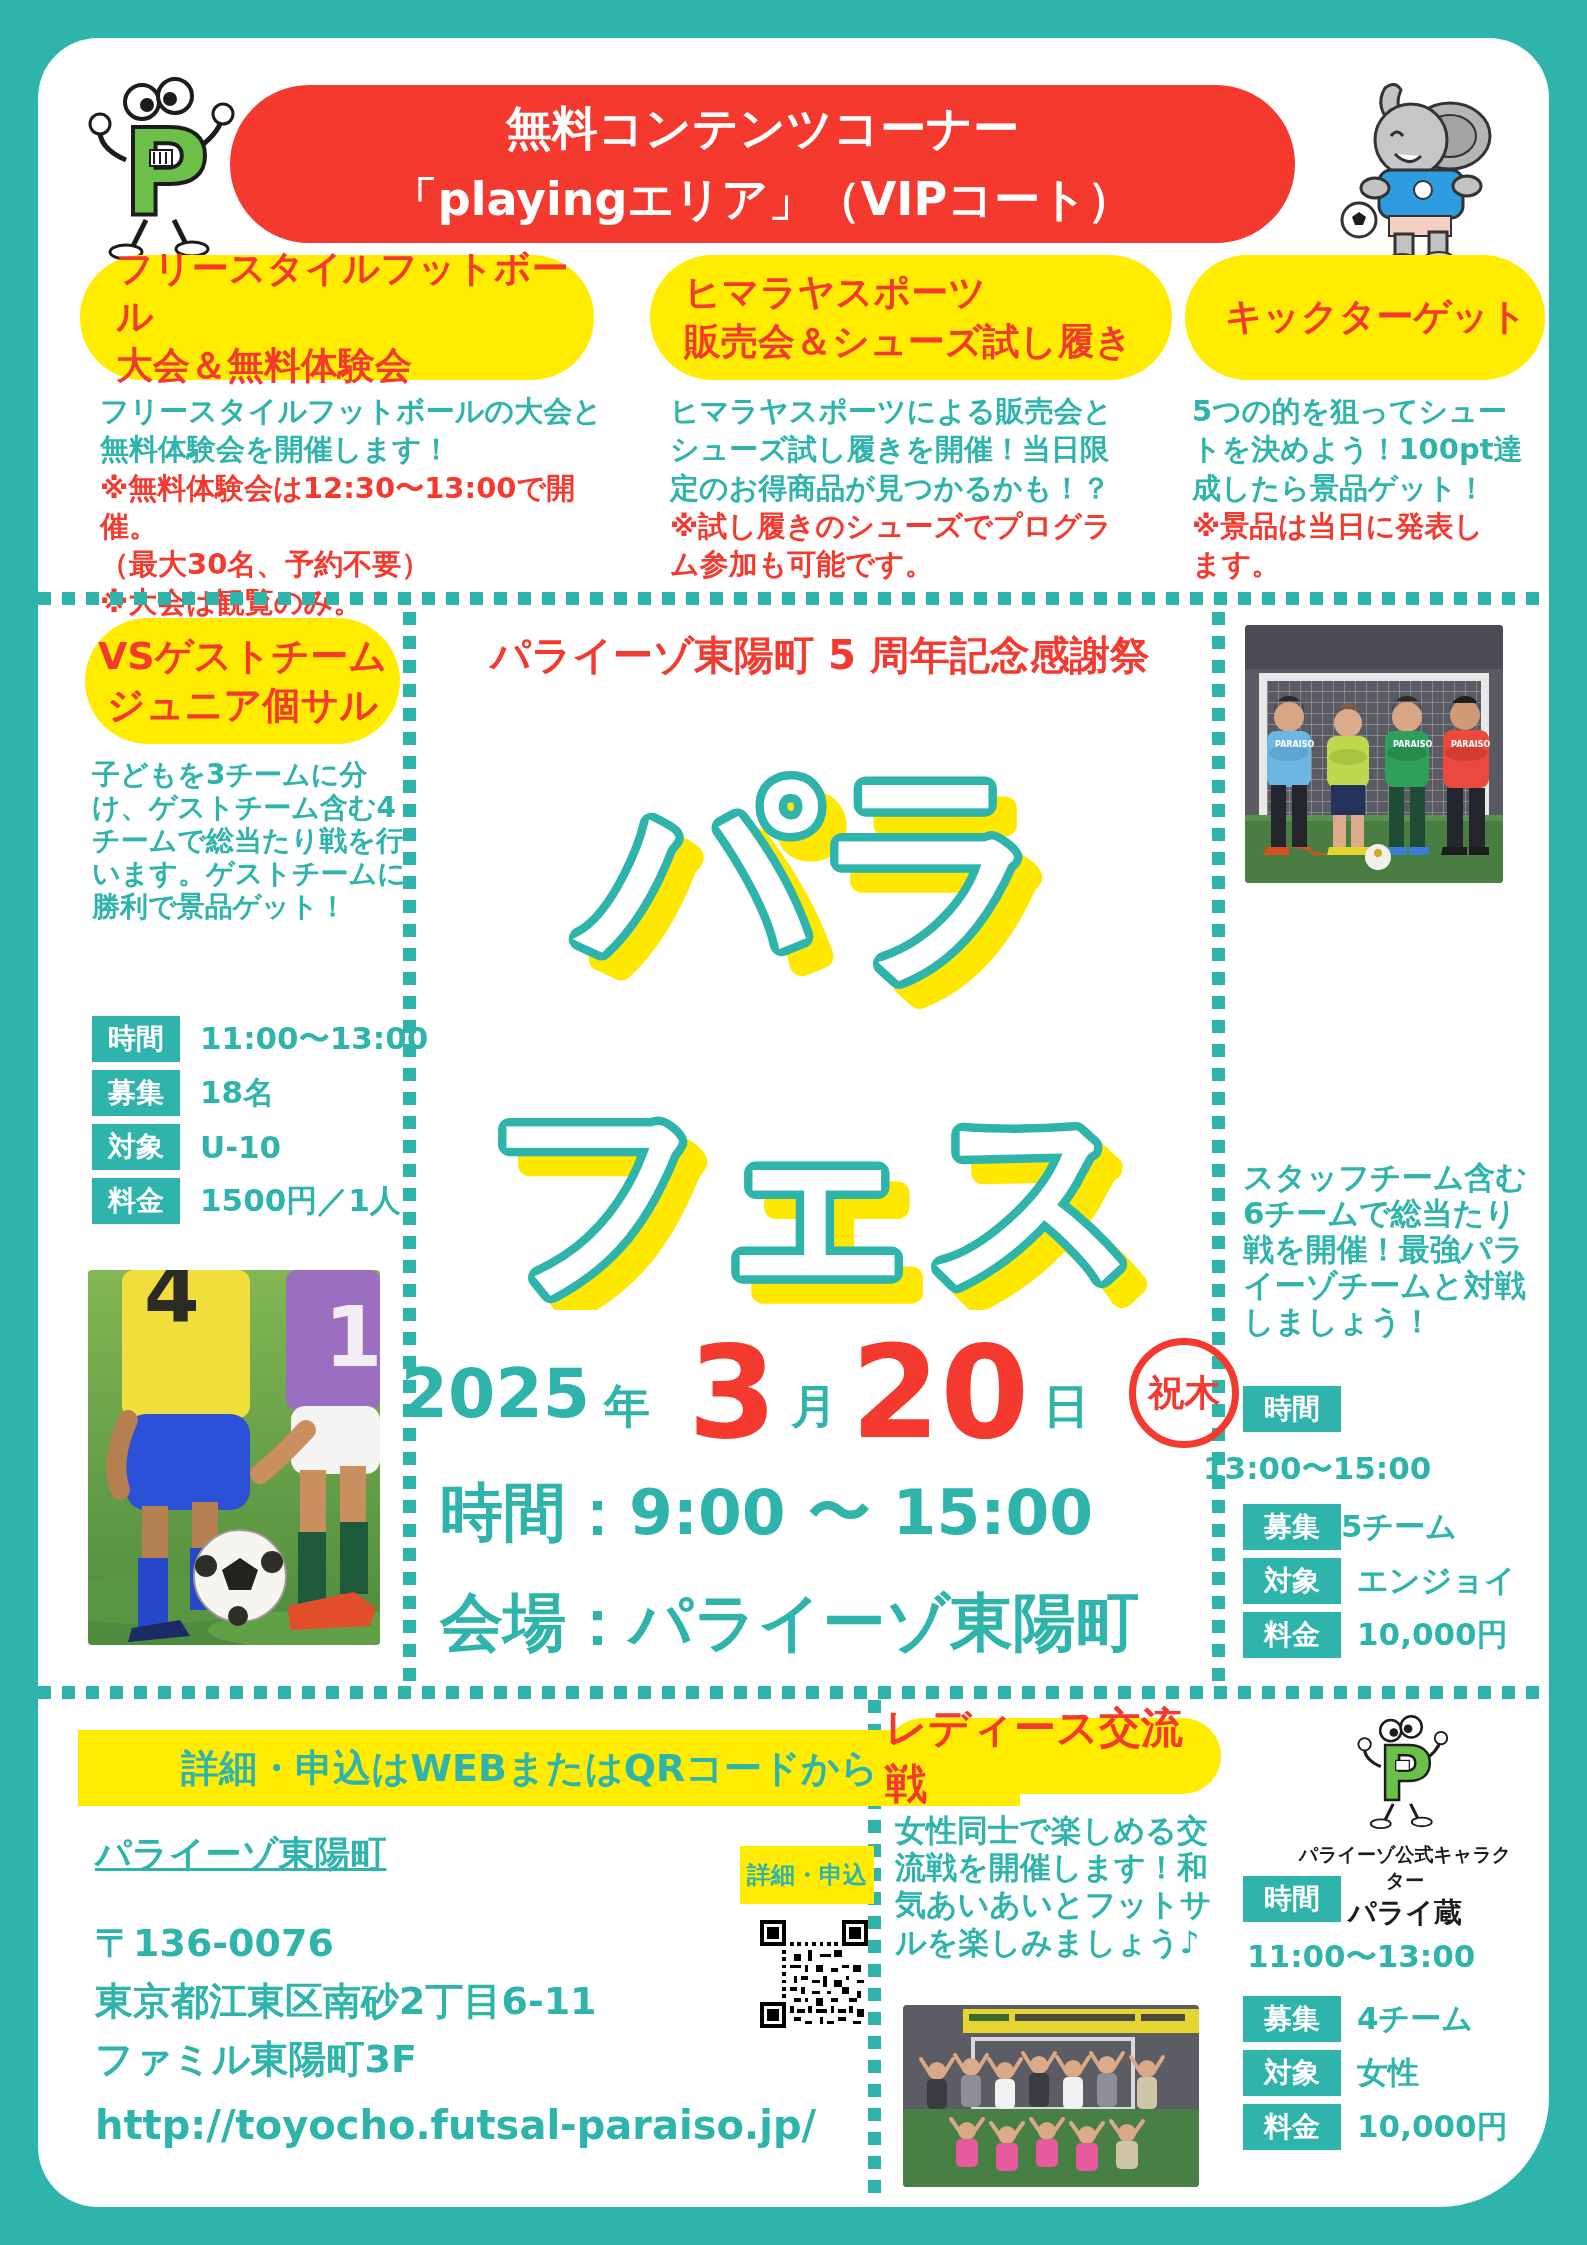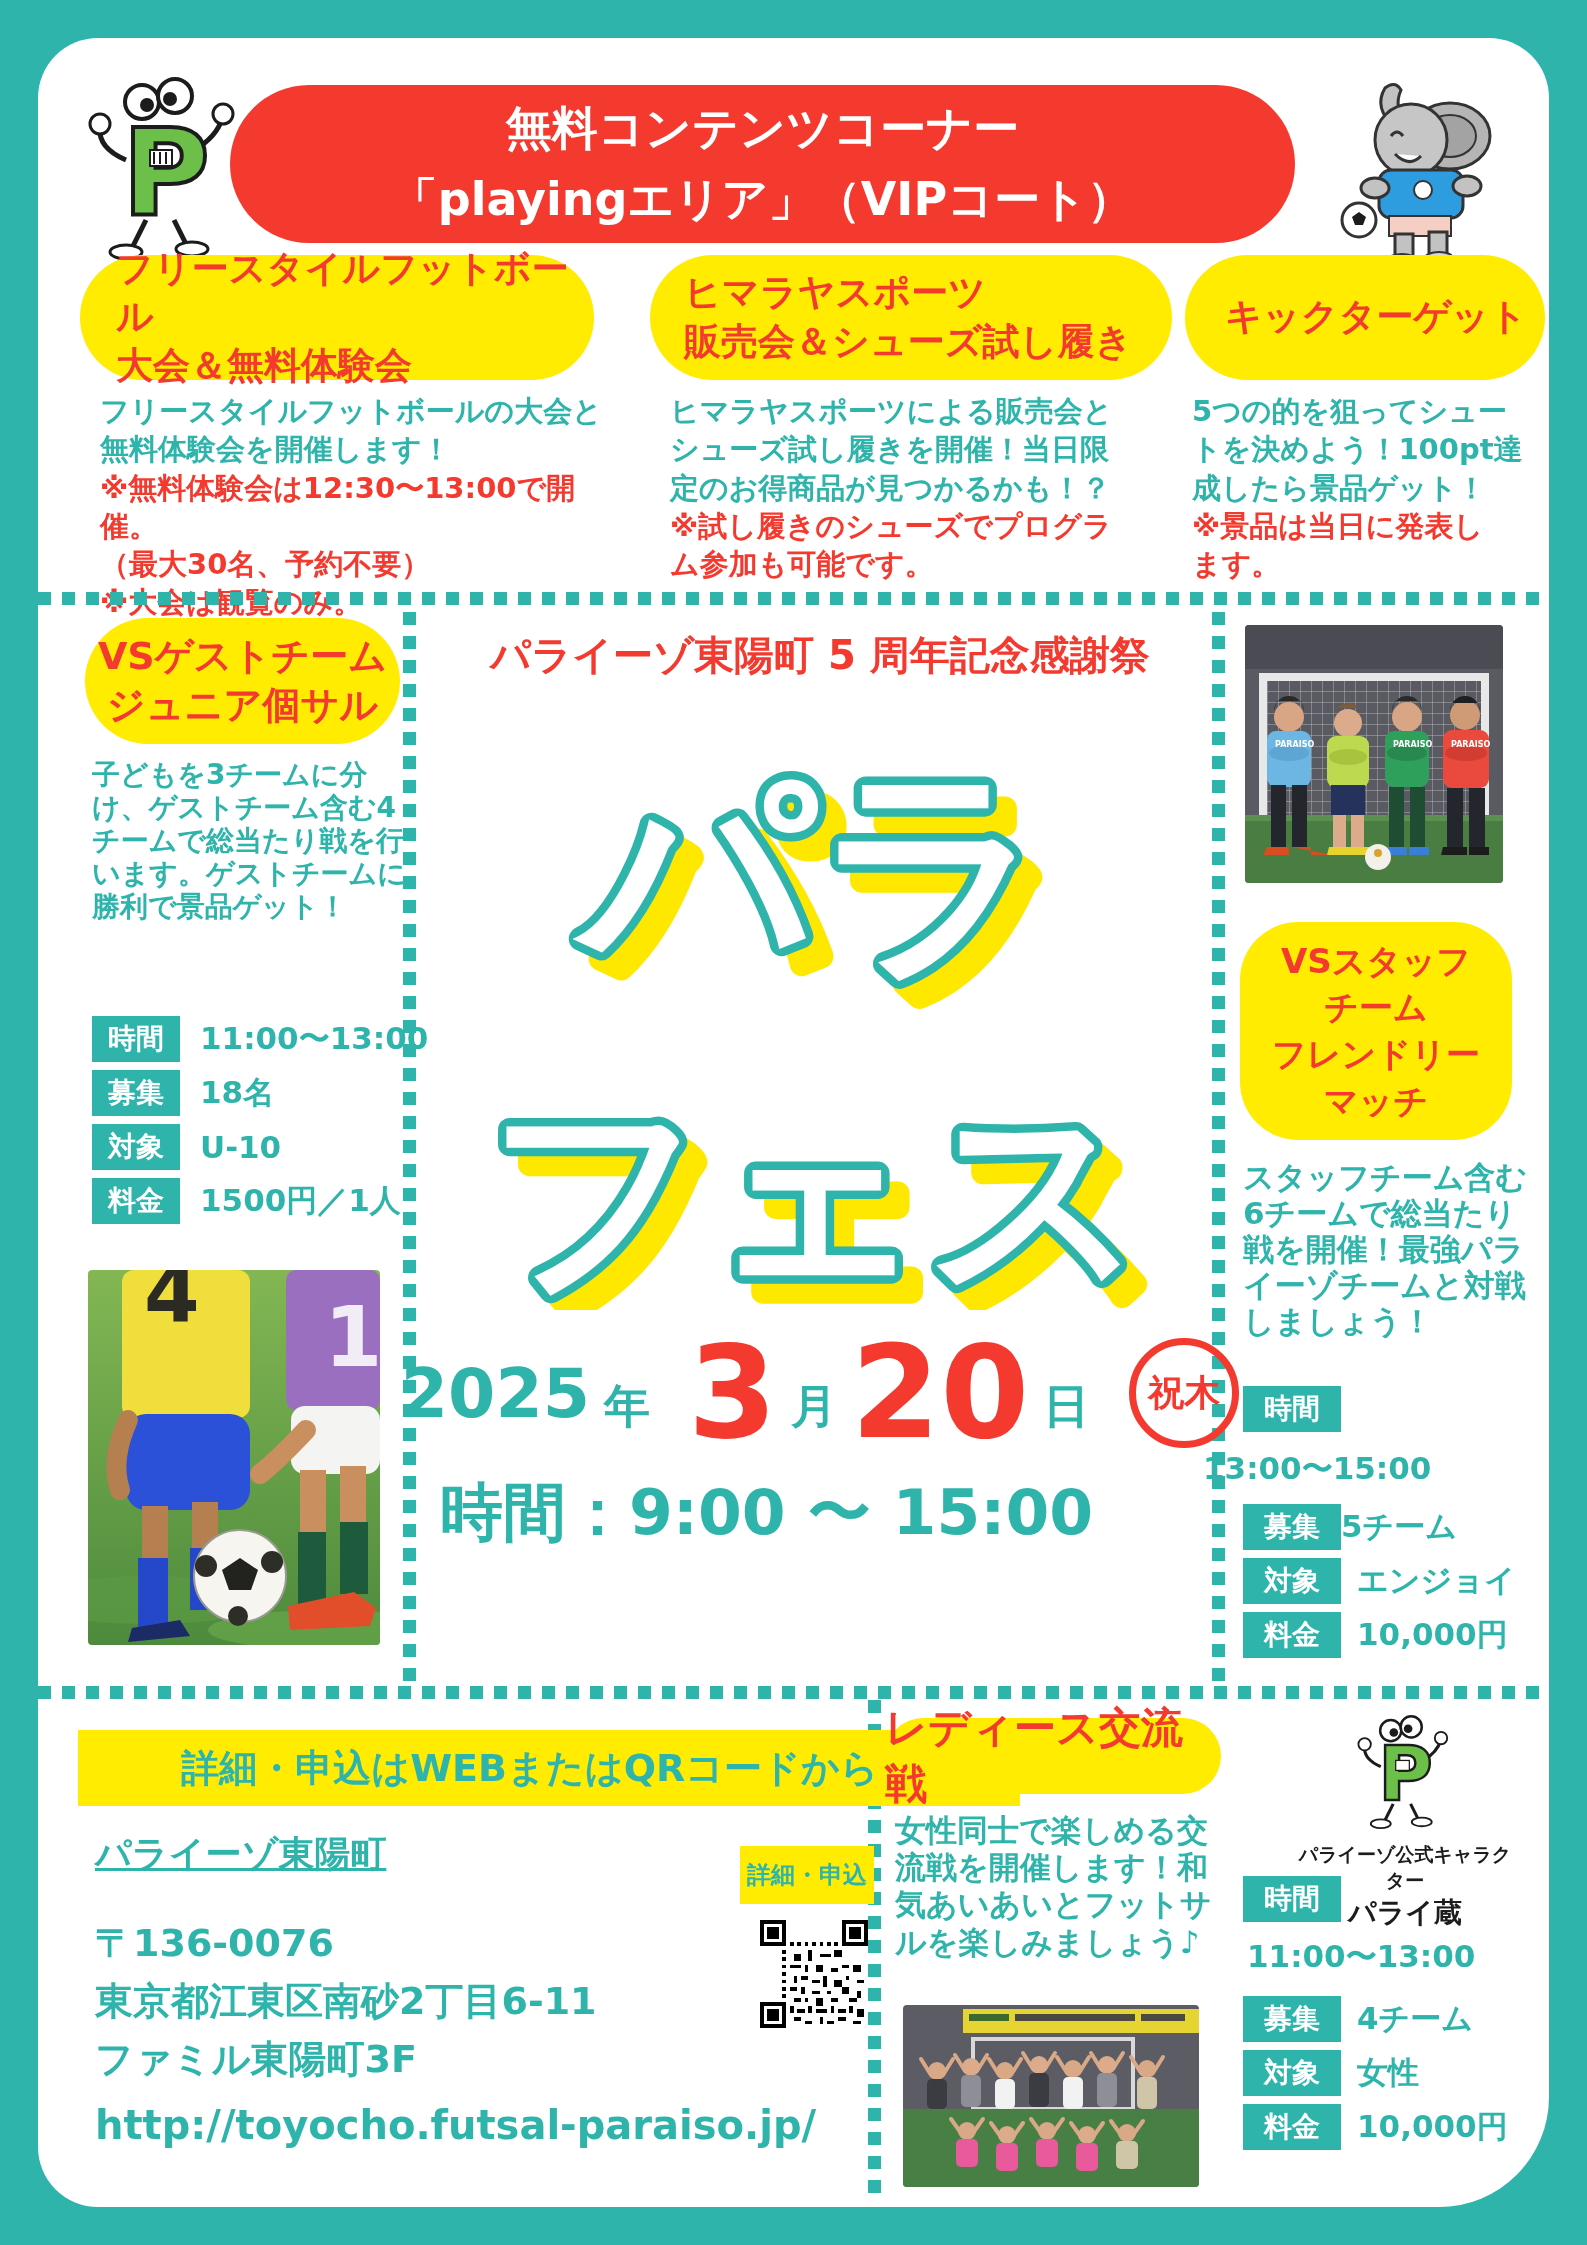--- a/index.html
+++ b/index.html
@@ -218,20 +218,21 @@
     <span class="d-year">2025</span>
     <span class="d-unit">年</span>
     <span class="d-num" style="margin-left:24px;">3</span>
     <span class="d-unit">月</span>
     <span class="d-num">20</span>
     <span class="d-unit">日</span>
     <span class="d-holiday">祝木</span>
   </div>
 
   <div class="abs big-line" style="left:440px;top:1470px;">時間：9:00 〜 15:00</div>
+  <div class="abs big-line" style="left:440px;top:1580px;">会場：パライーゾ東陽町</div>
 
   <div class="abs photo" style="left:1245px;top:625px;width:258px;height:258px;">
     <svg width="100%" height="100%" viewBox="0 0 258 258" preserveAspectRatio="none">
       <defs>
         <pattern id="net" width="11" height="11" patternUnits="userSpaceOnUse">
           <path d="M0 0H11 M0 0V11" stroke="#c9c9c9" stroke-width="0.8" fill="none"></path>
         </pattern>
       </defs>
       <rect width="258" height="258" fill="#595a62"></rect>
       <rect width="258" height="44" fill="#4b4c53"></rect>
@@ -284,26 +285,20 @@
         <rect x="202" y="163" width="16" height="59" fill="#24262e"></rect>
           <rect x="224" y="163" width="16" height="59" fill="#24262e"></rect>
         <path d="M198,222 h24 v8 h-26 z" fill="#1c1c1c"></path>
           <path d="M224,222 h20 v8 h-20 z" fill="#1c1c1c"></path>
       </g>
       <circle cx="133" cy="232" r="13" fill="#f2f0e8"></circle>
         <circle cx="133" cy="228" r="4" fill="#d8a52a"></circle>
     </svg>
   </div>
 
-  <div class="abs pill" style="left:1240px;top:922px;width:272px;height:218px;align-items:center;border-radius:58px;">
-    <div class="pre" style="font-size:34px;line-height:1.37;color:#F4392E;text-align:center;">VSスタッフ
-チーム
-フレンドリー
-マッチ</div>
-  </div>
   <div class="abs teal pre" style="left:1243px;top:1160px;width:295px;font-size:31px;line-height:1.16;">スタッフチーム含む6チームで総当たり戦を開催！最強パライーゾチームと対戦しましょう！</div>
   <div class="abs info-label wide" style="left:1243px;top:1386px;">時間</div>
   <div class="abs teal" style="left:1203px;top:1448px;font-size:31px;">13:00〜15:00</div>
   <div class="abs" style="left:1243px;top:1504px;">
     <div class="info-row">
       <div class="info-label wide">募集</div>
       <div class="info-value" style="margin-left:0;">5チーム</div>
     </div>
     <div class="info-row">
       <div class="info-label wide">対象</div>

